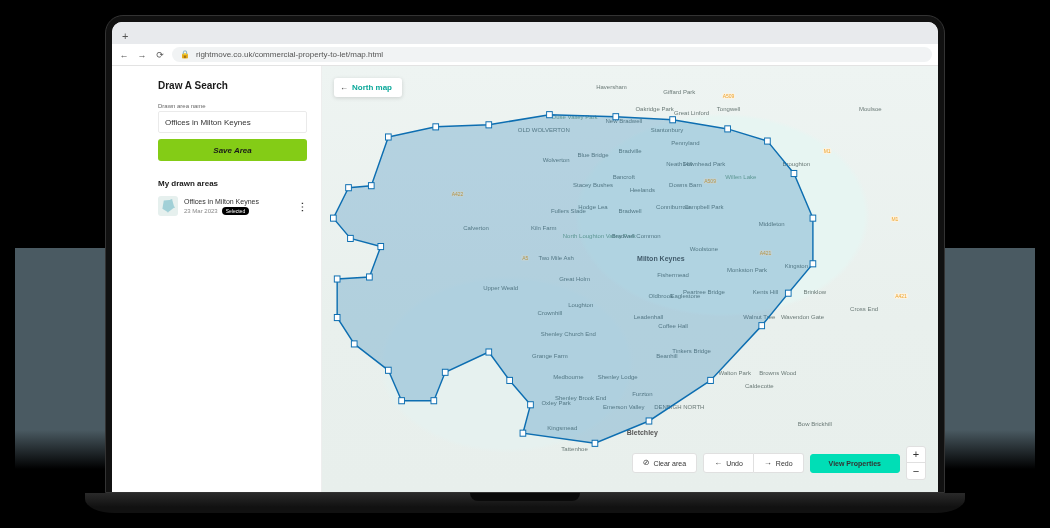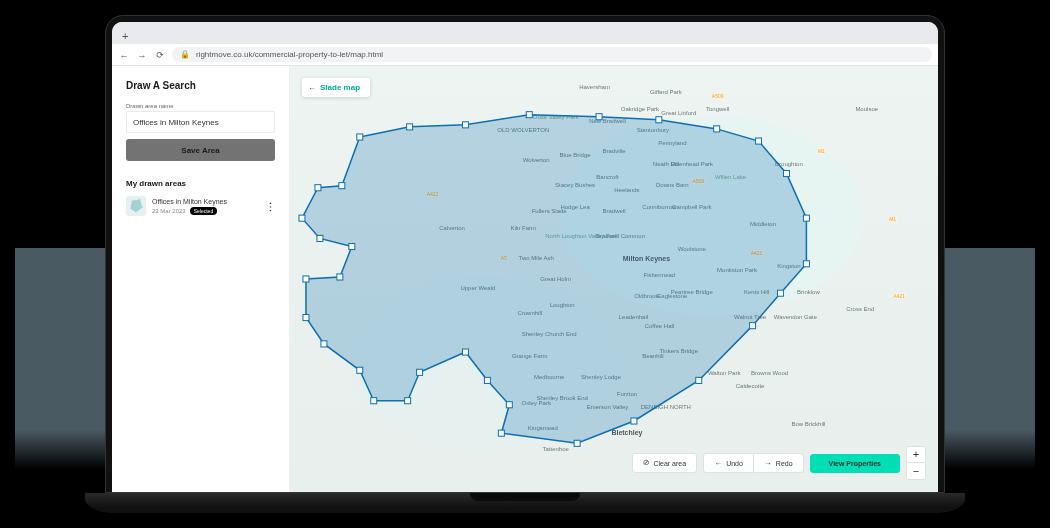--- a/index.html
+++ b/index.html
@@ -18,26 +18,26 @@
     .tab { background: #fff; font-size: 8px; padding: 3px 8px; border-radius: 6px 6px 0 0; display: flex; align-items: center; gap: 4px; color: #333; position: relative; min-width: 150px; }
     .tab .fav { width: 8px; height: 8px; border-radius: 50%; background: radial-gradient(circle, #00c9a7 40%, #0a8f7a 60%); flex: 0 0 auto; }
     .tab .x { margin-left: auto; color: #666; font-size: 9px; }
     .new-tab { font-size: 11px; color: #555; padding: 0 6px 2px; }
     .addr-bar { background: #fff; border-bottom: 1px solid #e3e3e3; height: 22px; display: flex; align-items: center; padding: 0 6px; gap: 6px; }
     .addr-bar .navbtn { width: 12px; height: 12px; display: inline-flex; align-items: center; justify-content: center; color: #555; font-size: 9px; }
     .addr-field { flex: 1; background: #f1f3f4; border-radius: 10px; height: 15px; font-size: 8px; display: flex; align-items: center; padding: 0 8px; color: #555; gap: 6px; }
     .lock { font-size: 8px; color: #555; }
 
     
-    .app { flex: 1; display: flex; min-height: 0; }
+    .app { flex: 1; display: flex; min-height: 0; padding-left: 32px; }
     .sidebar { width: 178px; padding: 14px 14px; border-right: 1px solid #eee; display: flex; flex-direction: column; }
     .sidebar h2 { font-size: 10px; font-weight: 700; color: #1a1a1a; margin-bottom: 12px; }
     .field-label { font-size: 6px; color: #666; margin-bottom: 2px; }
     .field-input { width: 100%; height: 22px; border: 1px solid #eaeaea; border-radius: 2px; font-size: 8px; padding: 0 6px; color: #333; margin-bottom: 6px; }
-    .btn-primary { background: #737373; color: #1a1a1a; border: none; width: 100%; height: 22px; border-radius: 3px; font-size: 8px; font-weight: 600; cursor: pointer; margin-bottom: 6px; }
+    .btn-primary { background: #84cc16; color: #1a1a1a; border: none; width: 100%; height: 22px; border-radius: 3px; font-size: 8px; font-weight: 600; cursor: pointer; margin-bottom: 6px; font-style: italic; }
     .section-head { font-size: 8px; font-weight: 700; color: #1a1a1a; margin: 12px 0 6px; }
     .area-item { display: flex; align-items: center; gap: 6px; padding: 2px 0; }
     .area-thumb { width: 20px; height: 20px; border-radius: 3px; background: #e6f0ee; position: relative; flex: 0 0 auto; }
     .area-thumb::after { content:""; position:absolute; inset:3px; border:1px solid #0288a3; background: rgba(2,136,163,.3); clip-path: polygon(20% 10%, 80% 5%, 95% 60%, 50% 95%, 10% 70%); }
     .area-meta { flex: 1; display: flex; flex-direction: column; gap: 2px; }
     .area-title { font-size: 7px; color: #333; }
     .area-sub { display: flex; gap: 4px; align-items: center; }
     .area-date { font-size: 6px; color: #888; }
     .area-badge { background: #000; color: #fff; font-size: 5px; padding: 1px 4px; border-radius: 6px; }
     .kebab { font-size: 11px; color: #333; letter-spacing: -1px; transform: rotate(90deg); }
@@ -226,21 +226,21 @@
                 <rect x="47" y="205" width="6" height="6" class="handle"></rect>
                 <rect x="59" y="175" width="6" height="6" class="handle"></rect>
                 <rect x="27" y="167" width="6" height="6" class="handle"></rect>
                 <rect x="9" y="147" width="6" height="6" class="handle"></rect>
                 <rect x="25" y="117" width="6" height="6" class="handle"></rect>
                 <rect x="49" y="115" width="6" height="6" class="handle"></rect>
               </g>
           </svg>
           <div class="exit-map">
             <span class="arrow">←</span>
-            <span>Slade map</span>
+            <span>North map</span>
           </div>
           <div class="map-toolbar">
             <button class="tb-btn single">
                 <span class="ic">⊘</span>
                 <span>Clear area</span>
               </button>
             <div class="tb-group">
               <button class="tb-btn">
                   <span class="ic">←</span>
                   <span>Undo</span>

